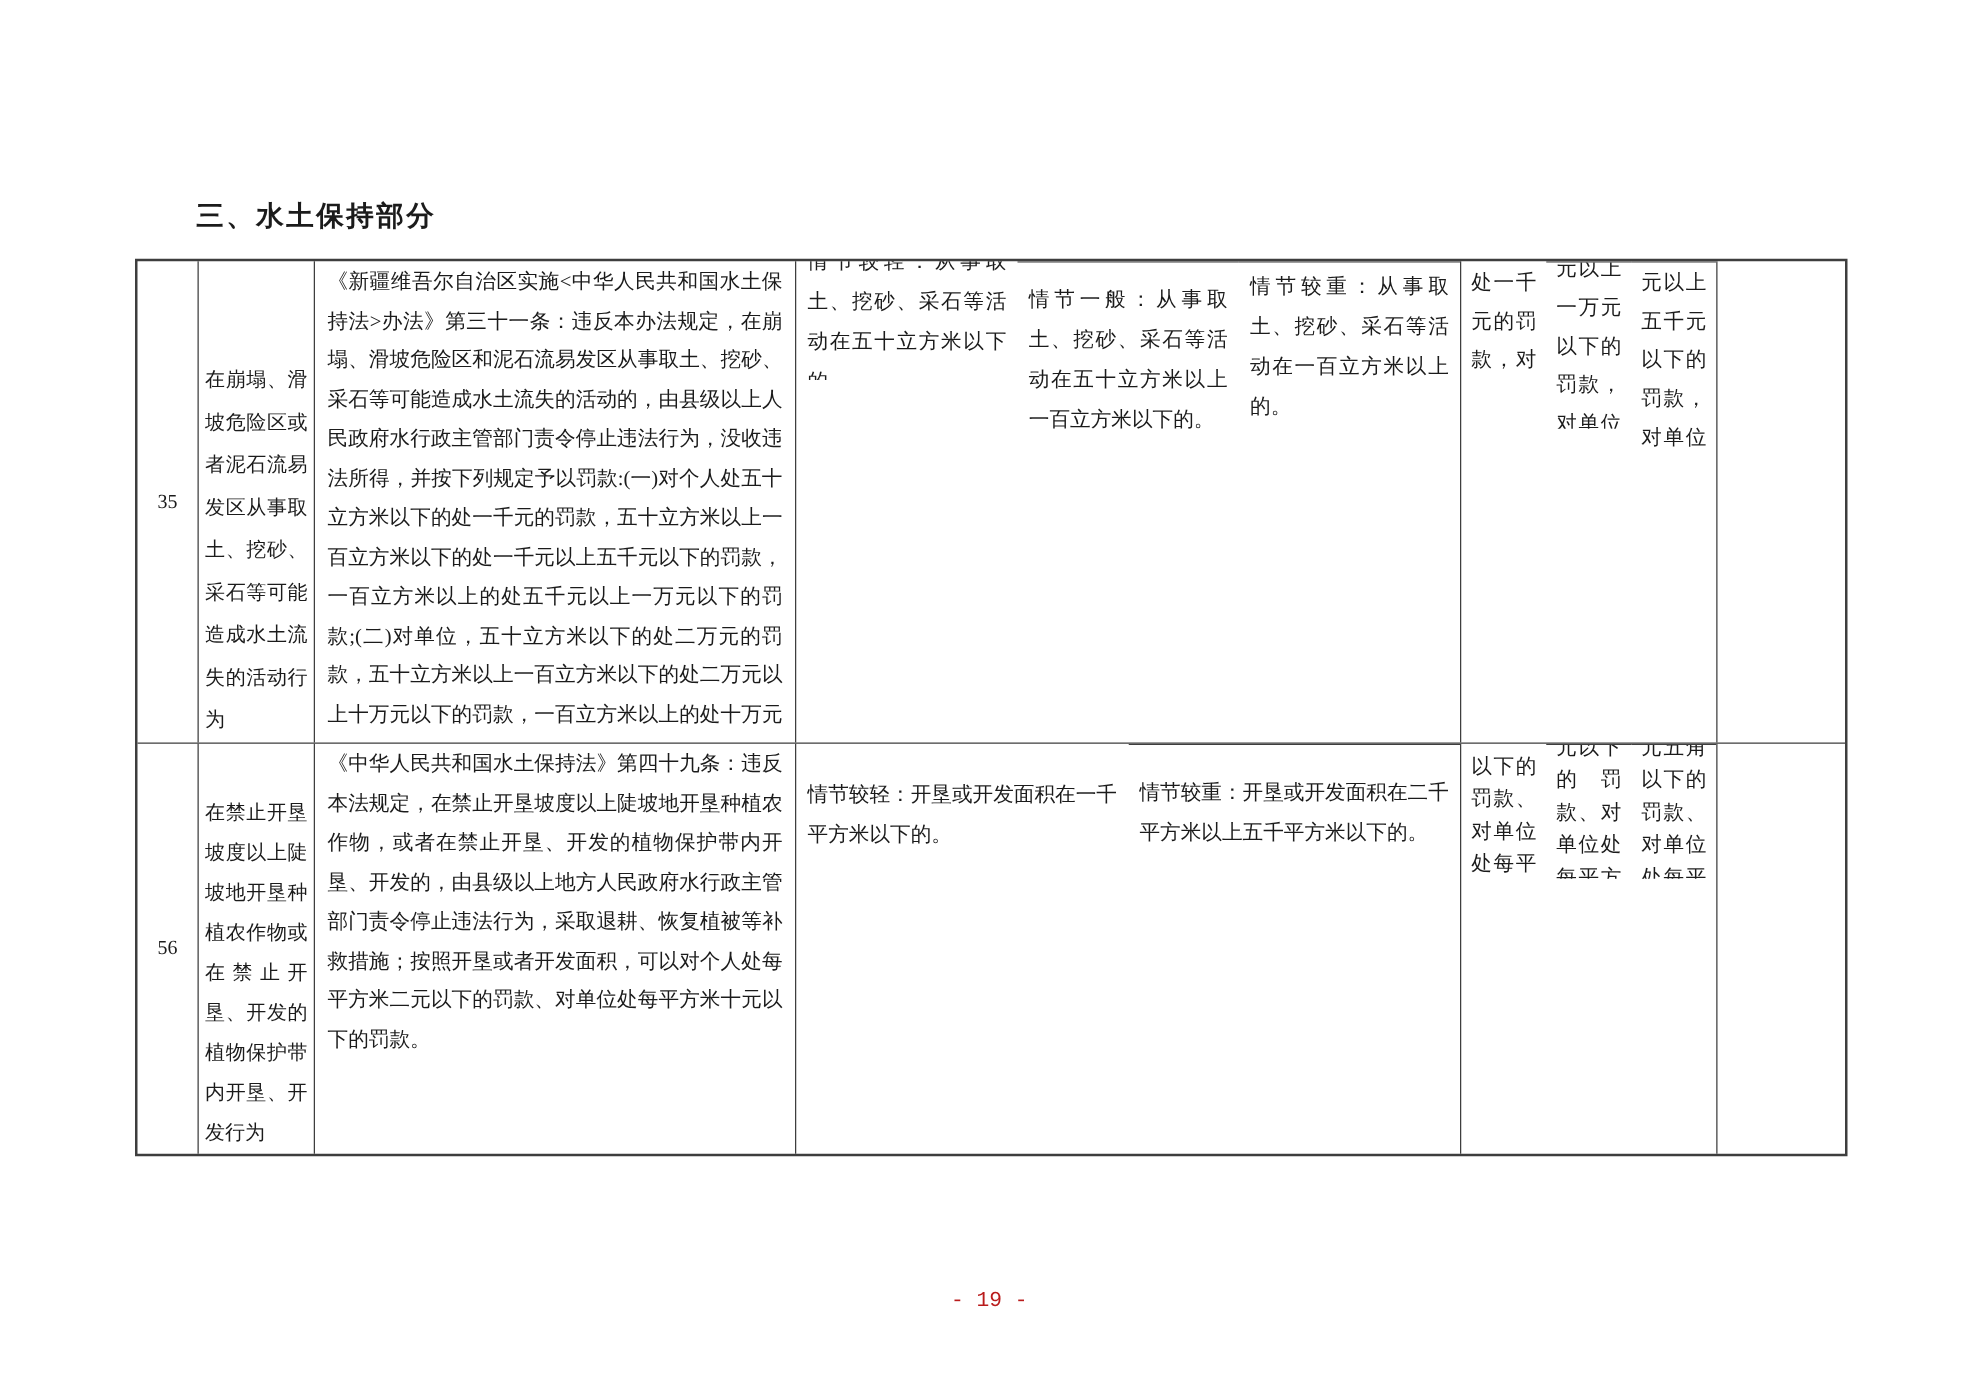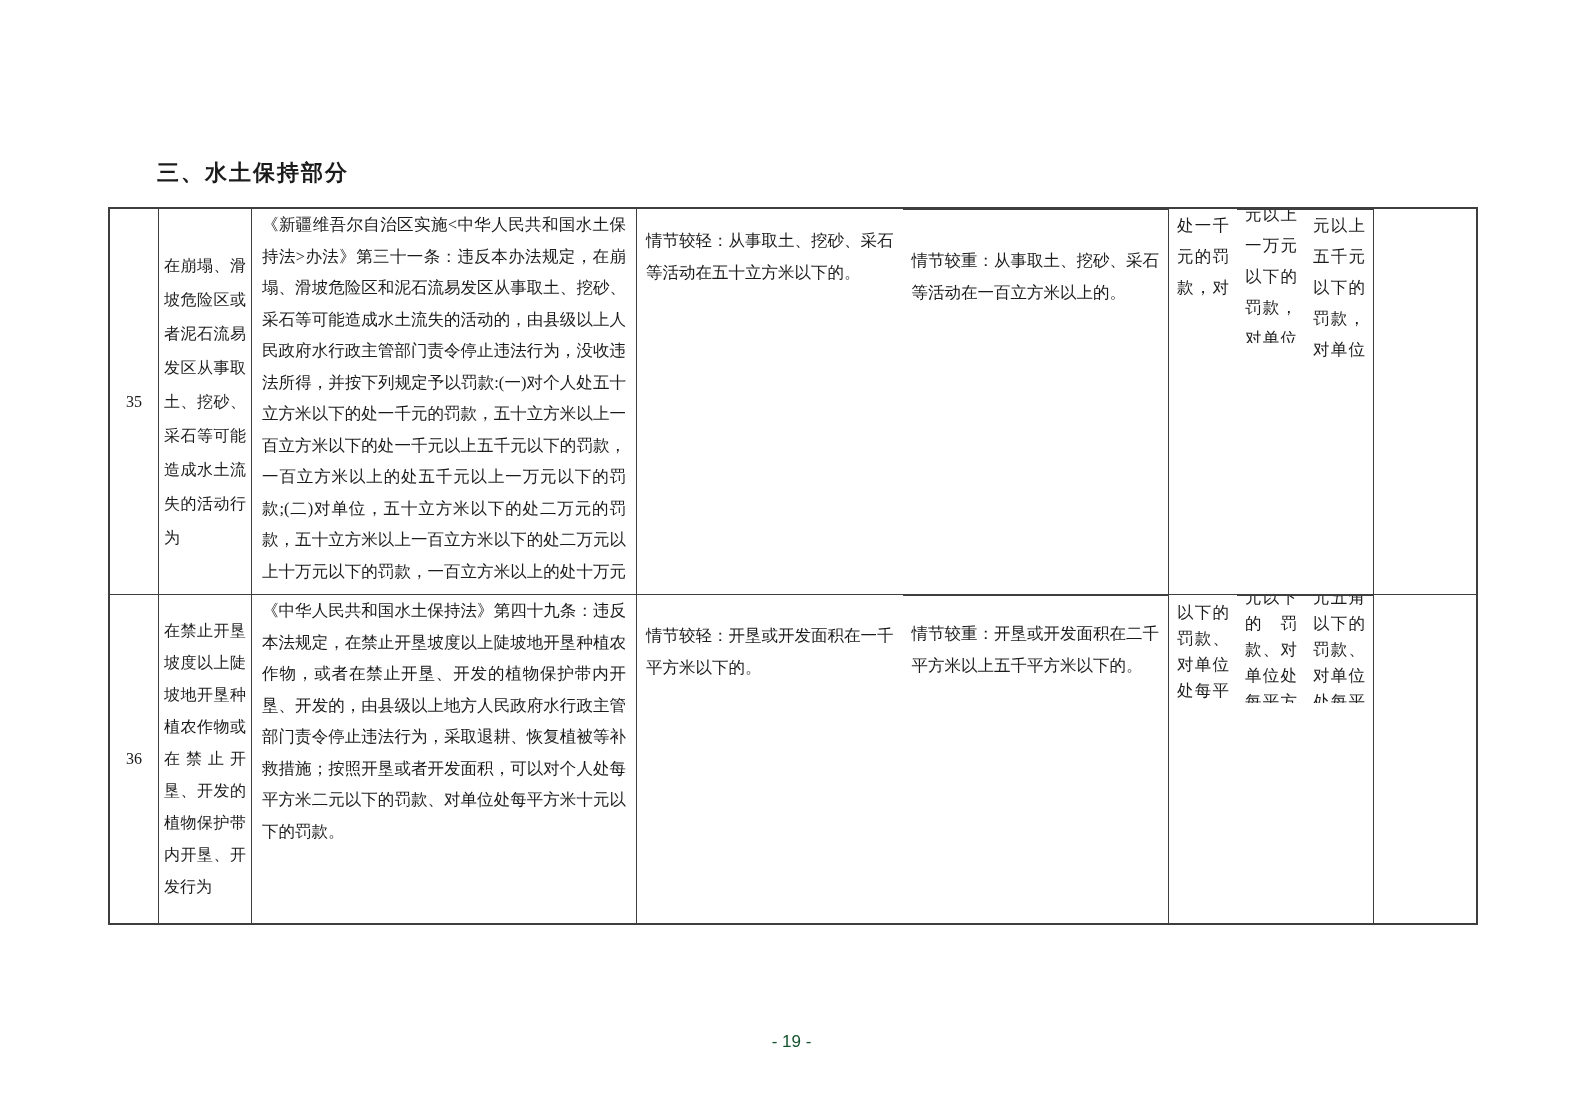--- a/index.html
+++ b/index.html
@@ -33,21 +33,21 @@
   .r35 { height: 385px; }
   .r36 { height: 329px; }
   .cell {
     border-right: 1px solid #3e3e3e;
     box-sizing: border-box;
     flex: none;
     overflow: hidden;
   }
   .cell:last-child { border-right: none; }
   .c-num   { width: 49px;  display: flex; align-items: center; justify-content: center; font-size: 16px; text-align: center; }
-  .c-beh   { width: 93px;  display: flex; align-items: center; padding: 0 5px; }
+  .c-beh   { width: 93px;  display: flex; align-items: flex-end; padding: 0 5px; }
   .c-legal { width: 385px; display: flex; align-items: flex-start; padding: 0 10px; }
   .c-circ  { width: 532px; display: flex; flex-direction: row; }
   .c-pen   { width: 205px; display: flex; flex-direction: row; }
   .c-rem   { flex: 1; }
   .jtext {
     width: 100%;
     text-align: justify;
     text-justify: inter-character;
     font-size: 16.5px;
     line-height: 32px;
@@ -71,23 +71,23 @@
   .r35 .t2 { height: 156px; }
   .r35 .t3 { height: 134px; }
   .r36 .t1 { height: 113px; }
   .r36 .t2 { height: 108px; }
   .r36 .t3 { height: 108px; }
   .page-number {
     position: absolute;
     left: 0; top: 1032px;
     width: 100%;
     text-align: center;
-    font-family: Liberation Sans, sans-serif;
+    font-family: Liberation Mono, monospace;
     font-size: 17px;
-    color: #14532d;
+    color: #b91c1c;
   }
 </style>
 </head>
 <body>
 
 <div class="section-title">三、水土保持部分</div>
 
 <div class="ptable">
 
   <div class="trow r35">
@@ -95,40 +95,43 @@
     <div class="cell c-beh">
       <div class="jtext">在崩塌、滑坡危险区或者泥石流易发区从事取土、挖砂、采石等可能造成水土流失的活动行为</div>
     </div>
     <div class="cell c-legal">
       <div class="jtext">《新疆维吾尔自治区实施&lt;中华人民共和国水土保持法&gt;办法》第三十一条：违反本办法规定，在崩塌、滑坡危险区和泥石流易发区从事取土、挖砂、采石等可能造成水土流失的活动的，由县级以上人民政府水行政主管部门责令停止违法行为，没收违法所得，并按下列规定予以罚款:(一)对个人处五十立方米以下的处一千元的罚款，五十立方米以上一百立方米以下的处一千元以上五千元以下的罚款，一百立方米以上的处五千元以上一万元以下的罚款;(二)对单位，五十立方米以下的处二万元的罚款，五十立方米以上一百立方米以下的处二万元以上十万元以下的罚款，一百立方米以上的处十万元以上二十万元以下的罚款。</div>
     </div>
     <div class="cell c-circ">
       <div class="tier t1">
         <div class="jtext">情节较轻：从事取土、挖砂、采石等活动在五十立方米以下的。</div>
       </div>
+      <div class="tier t2">
+        <div class="jtext">情节一般：从事取土、挖砂、采石等活动在五十立方米以上一百立方米以下的。</div>
+      </div>
       <div class="tier t3">
         <div class="jtext">情节较重：从事取土、挖砂、采石等活动在一百立方米以上的。</div>
       </div>
     </div>
     <div class="cell c-pen">
       <div class="tier t1">
         <div class="jtext">没收违法所得，并对个人处一千元的罚款，对单位处二万元的罚款。</div>
       </div>
       <div class="tier t3">
         <div class="jtext">没收违法所得，并对个人处五千元以上一万元以下的罚款，对单位十万元以上二十万元以下罚款。</div>
       </div>
       <div class="tier t2">
         <div class="jtext">没收违法所得，并对个人处一千元以上五千元以下的罚款，对单位处二万元以上十万元以下罚款。</div>
       </div>
     </div>
     <div class="cell c-rem"></div>
   </div>
 
   <div class="trow r36">
-    <div class="cell c-num">36</div>
+    <div class="cell c-num">56</div>
     <div class="cell c-beh">
       <div class="jtext">在禁止开垦坡度以上陡坡地开垦种植农作物或在禁止开垦、开发的植物保护带内开垦、开发行为</div>
     </div>
     <div class="cell c-legal">
       <div class="jtext">《中华人民共和国水土保持法》第四十九条：违反本法规定，在禁止开垦坡度以上陡坡地开垦种植农作物，或者在禁止开垦、开发的植物保护带内开垦、开发的，由县级以上地方人民政府水行政主管部门责令停止违法行为，采取退耕、恢复植被等补救措施；按照开垦或者开发面积，可以对个人处每平方米二元以下的罚款、对单位处每平方米十元以下的罚款。</div>
     </div>
     <div class="cell c-circ">
       <div class="tier t1">
         <div class="jtext">情节较轻：开垦或开发面积在一千平方米以下的。</div>
       </div>

